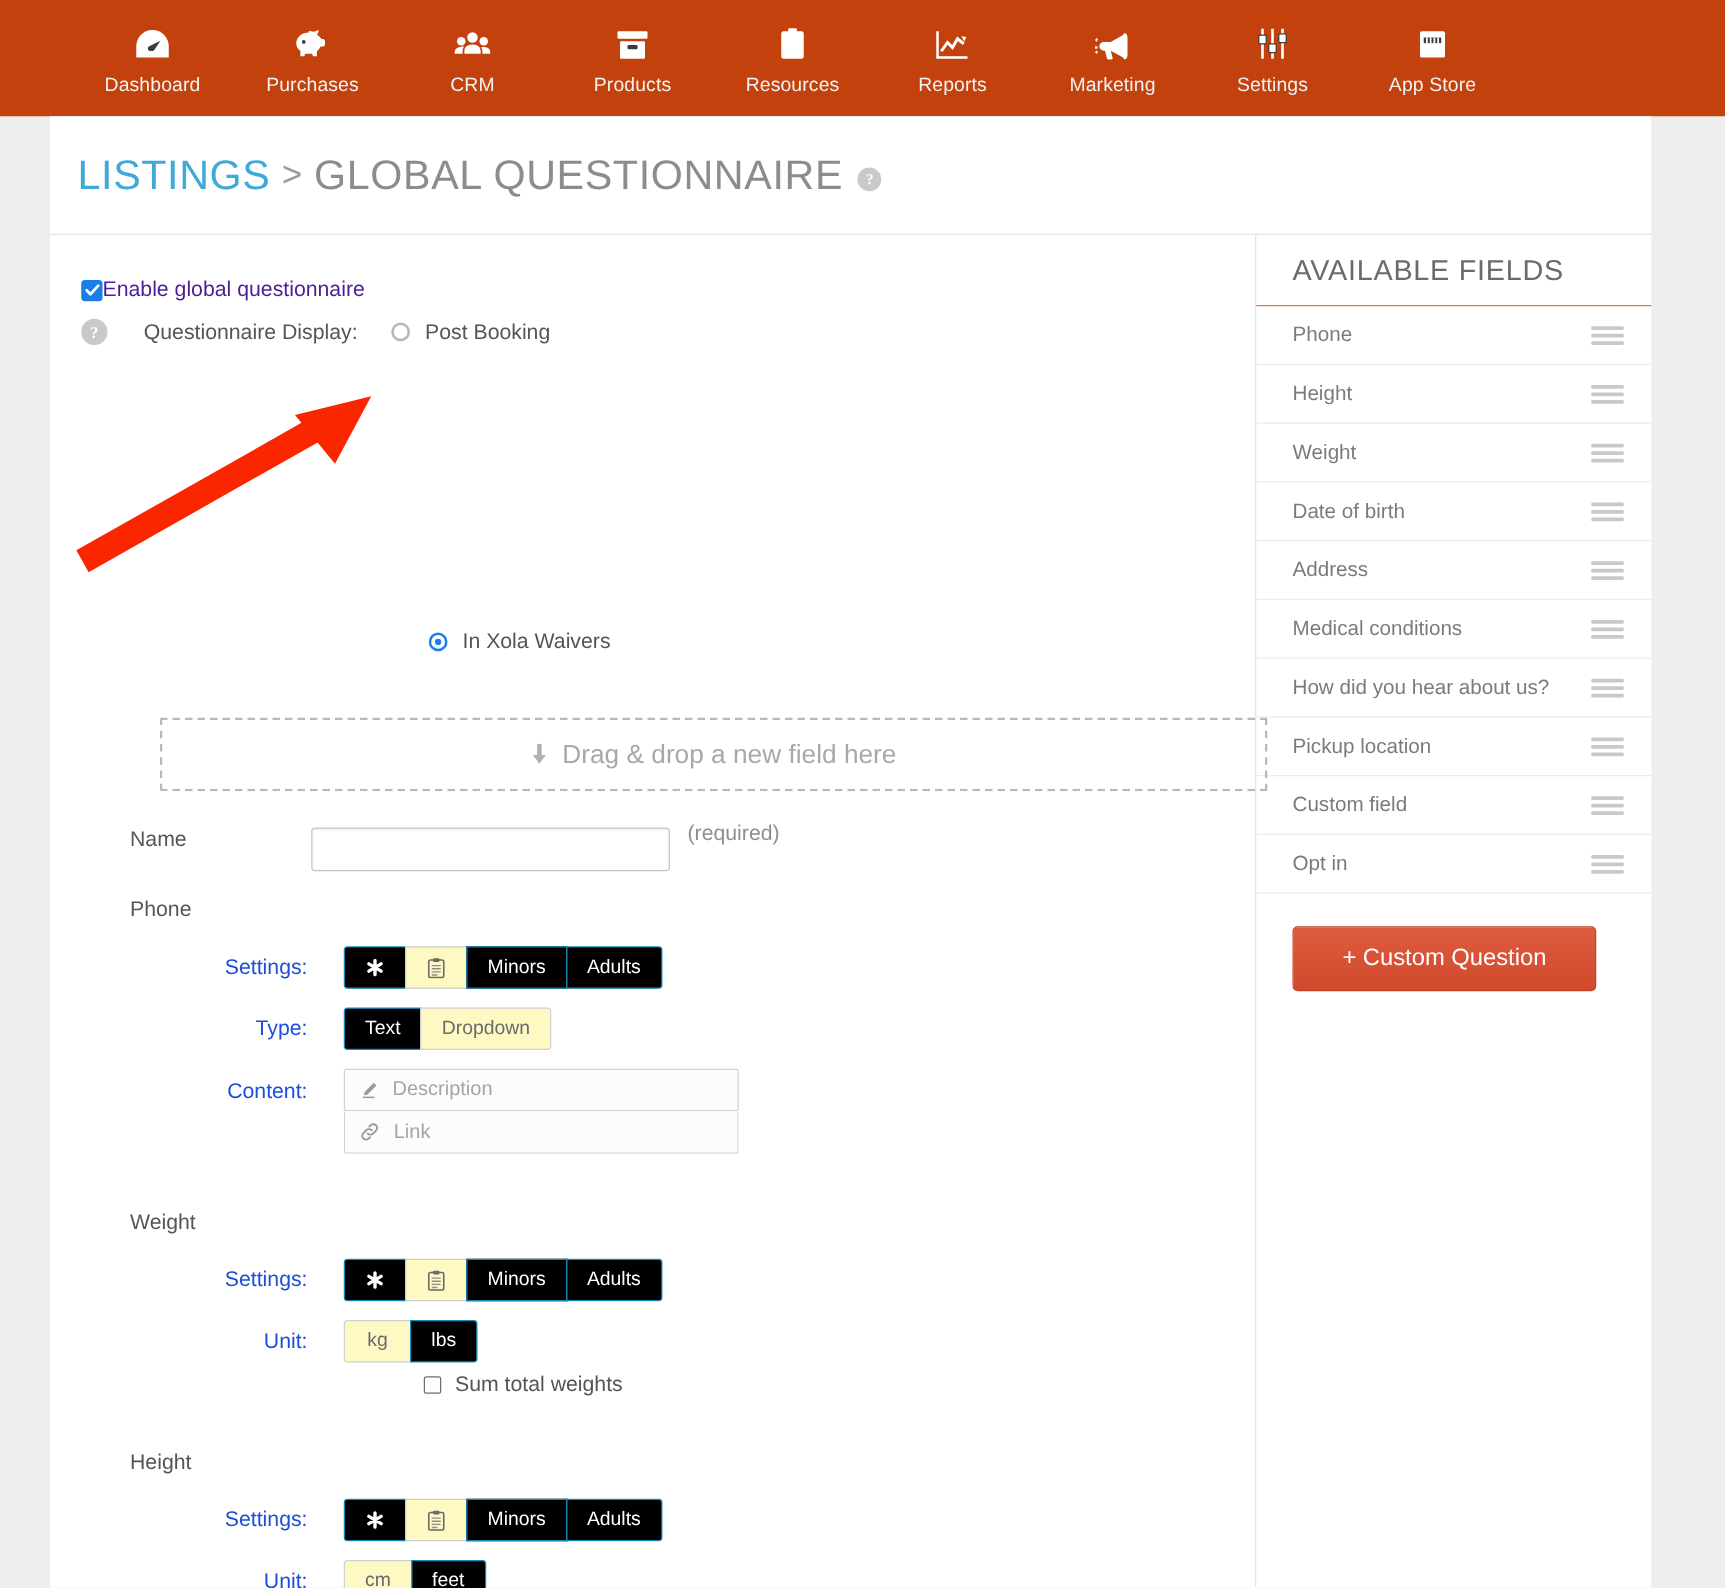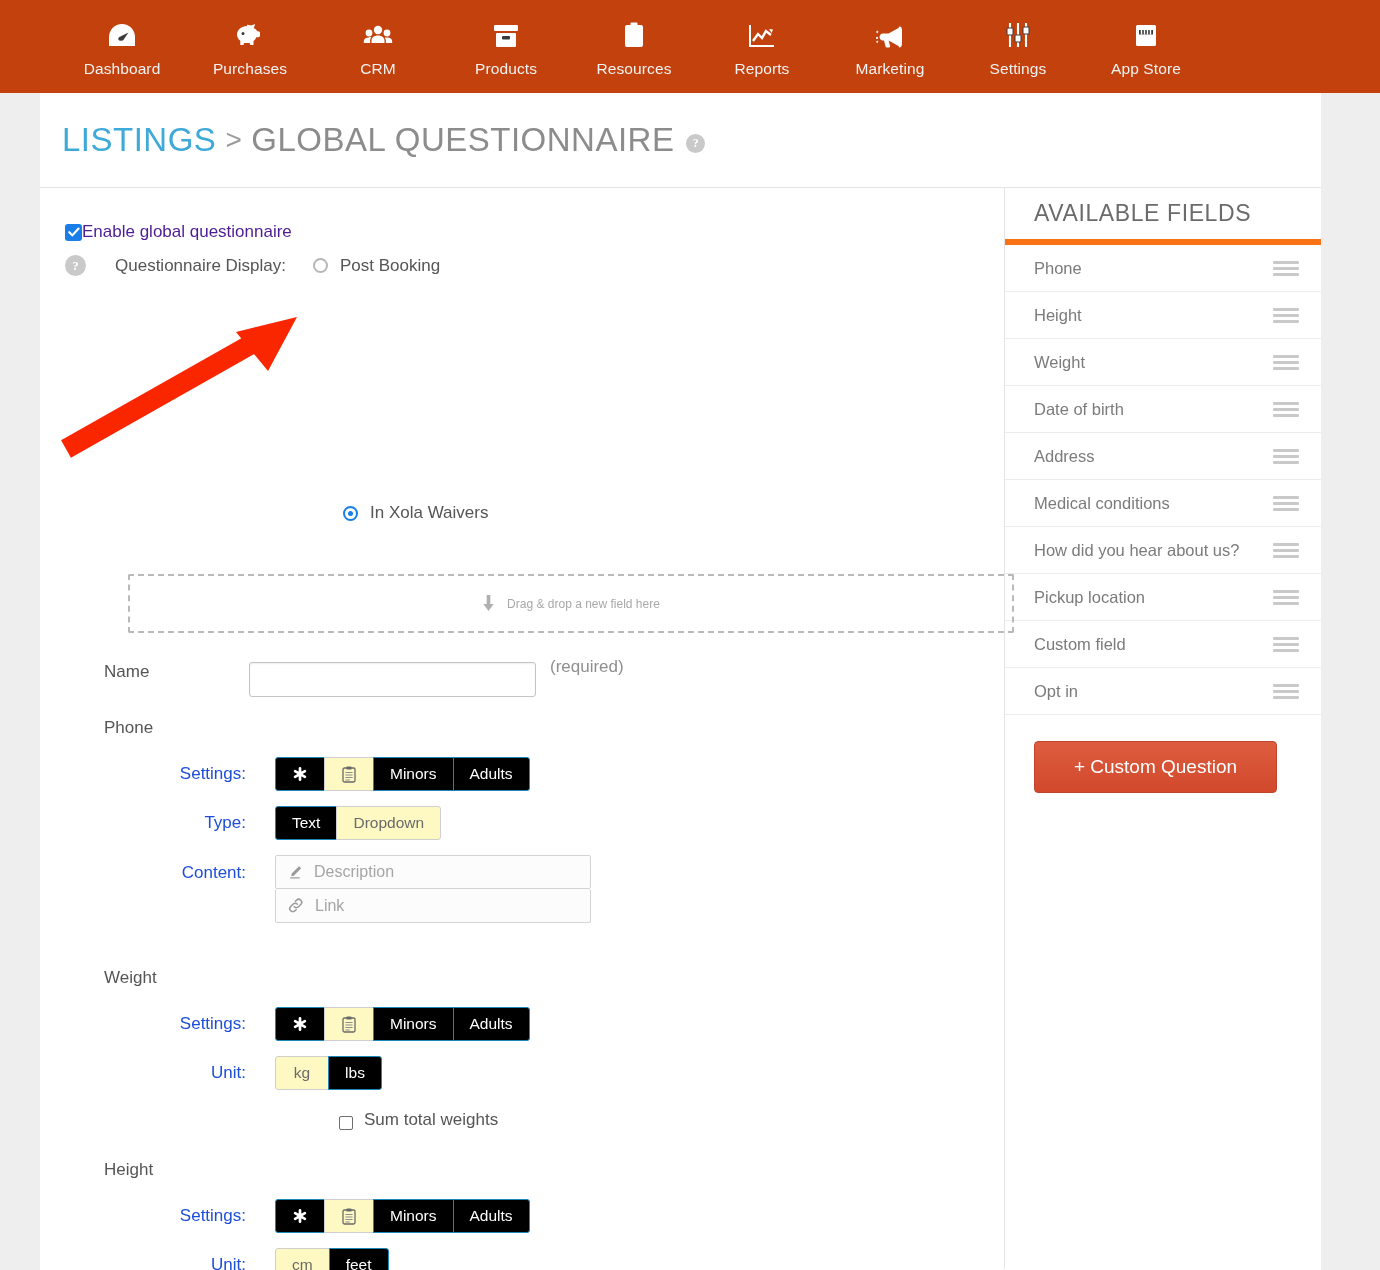--- a/index.html
+++ b/index.html
@@ -82,21 +82,21 @@
     border-radius:50%; background:#1a7ee8;
   }
   .radio-txt{ font-size:17px; color:#555; margin-left:12px; }
 
   .waivers-row{ position:absolute; left:303px; top:315px; display:flex; align-items:center; }
 
   .dropzone{
     position:absolute; left:88px; top:386px; width:886px; height:59px;
     border:2px dashed #b9b9b9; border-radius:2px;
     display:flex; align-items:center; justify-content:center;
-    color:#a8a8a8; font-size:12px;
+    color:#a8a8a8; font-size:21px;
   }
   .dropzone .dz-arrow{ margin-right:12px; display:inline-flex; }
 
   .name-row{ position:absolute; left:64px; top:474px; display:flex; align-items:flex-start; }
   .name-label{ width:145px; font-size:17px; color:#555; }
   .txtbox{
     width:287px; height:35px; border:1px solid #c4c4c4; border-radius:3px;
     background:#fff; box-shadow:inset 0 1px 2px rgba(0,0,0,.07);
   }
   .required{ font-size:17px; color:#8f8f8f; margin-left:14px; position:relative; top:-5px; }
@@ -121,32 +121,32 @@
   .seg svg{ display:block; }
 
   .inp-line{
     width:316px; height:34px; border:1px solid #d3d3d3; background:#fcfcfc;
     display:flex; align-items:center; padding-left:12px;
     font-size:16px; color:#a5a5a5; border-radius:2px;
   }
   .inp-line + .inp-line{ border-top:none; }
   .inp-line .ic{ margin-right:11px; display:inline-flex; }
 
-  .subchk{ display:flex; align-items:flex-end; margin-left:235px; margin-top:20px; }
+  .subchk{ display:flex; align-items:center; margin-left:235px; margin-top:8px; }
   .chk-empty{
     width:14px; height:14px; border:1.5px solid #6e6e6e; border-radius:2px;
     background:#fff; cursor:pointer; flex:0 0 auto;
   }
   .subchk-label{ font-size:17px; color:#555; margin-left:11px; }
 
   
   .panel-title{
     height:57px; display:flex; align-items:center; padding-left:29px;
     font-size:23px; font-weight:300; color:#6b6b6b; letter-spacing:.6px;
-    border-bottom:6px solid #f97316;
+    border-bottom:1px solid #f97316;
   }
   .field-row{
     height:47px; display:flex; align-items:center; justify-content:space-between;
     padding:0 22px 0 29px; border-bottom:1px solid #ececec; cursor:pointer;
   }
   .field-label{ font-size:16.5px; color:#7b7b7b; }
   .grip{ display:flex; flex-direction:column; gap:3px; cursor:grab; flex:0 0 auto; }
   .grip i{ display:block; width:26px; height:3px; background:#c9c9c9; border-radius:1px; }
   .custom-q-wrap{ padding:26px 29px 0 29px; }
   .custom-q{

